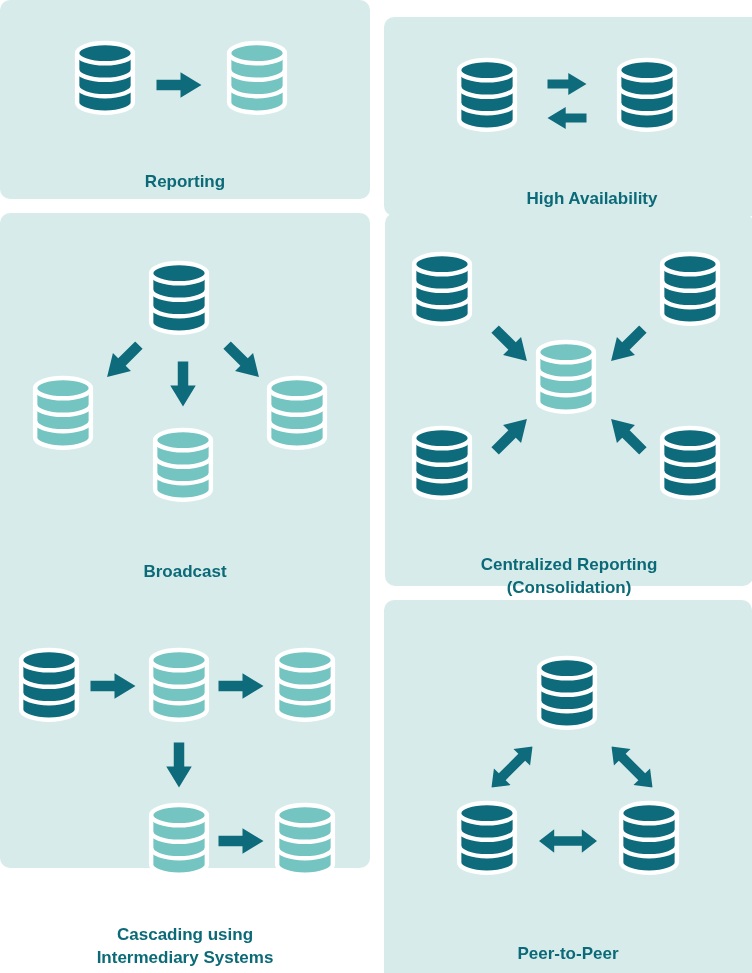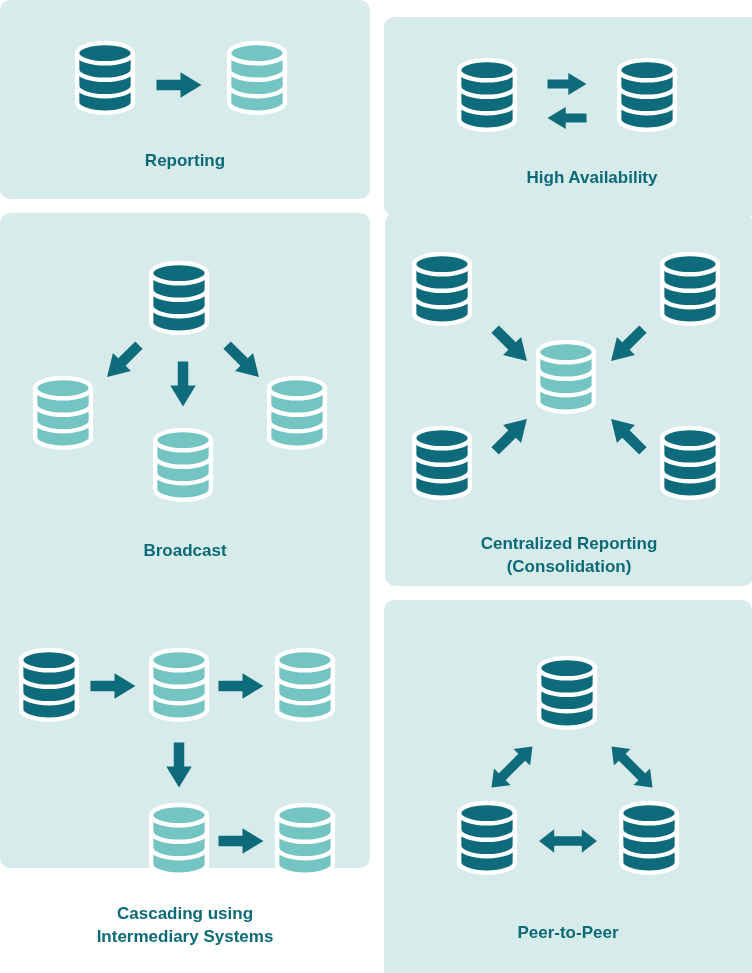--- a/index.html
+++ b/index.html
@@ -22,20 +22,21 @@
   .arr   { color: var(--arrow,    #0e6b7b); }
   .label {
     position: absolute;
     left: 0; right: 0;
     text-align: center;
     font-weight: 700;
     font-size: 17px;
     line-height: 1.35;
     white-space: pre-line;
     color: var(--label-text, #0b6a77);
+    margin-top: 21px;
   }
 </style>
 </head>
 <body>
 
 <svg width="0" height="0" style="position:absolute" aria-hidden="true">
   <defs>
     <symbol id="sym-db" viewBox="0 0 104 128">
       <path d="M8 24 V102 A44 16 0 0 0 96 102 V24" fill="currentColor" stroke="#ffffff" stroke-width="7" stroke-linejoin="round"></path>
       <path d="M8 50 A44 16 0 0 0 96 50" fill="none" stroke="#ffffff" stroke-width="7"></path>

